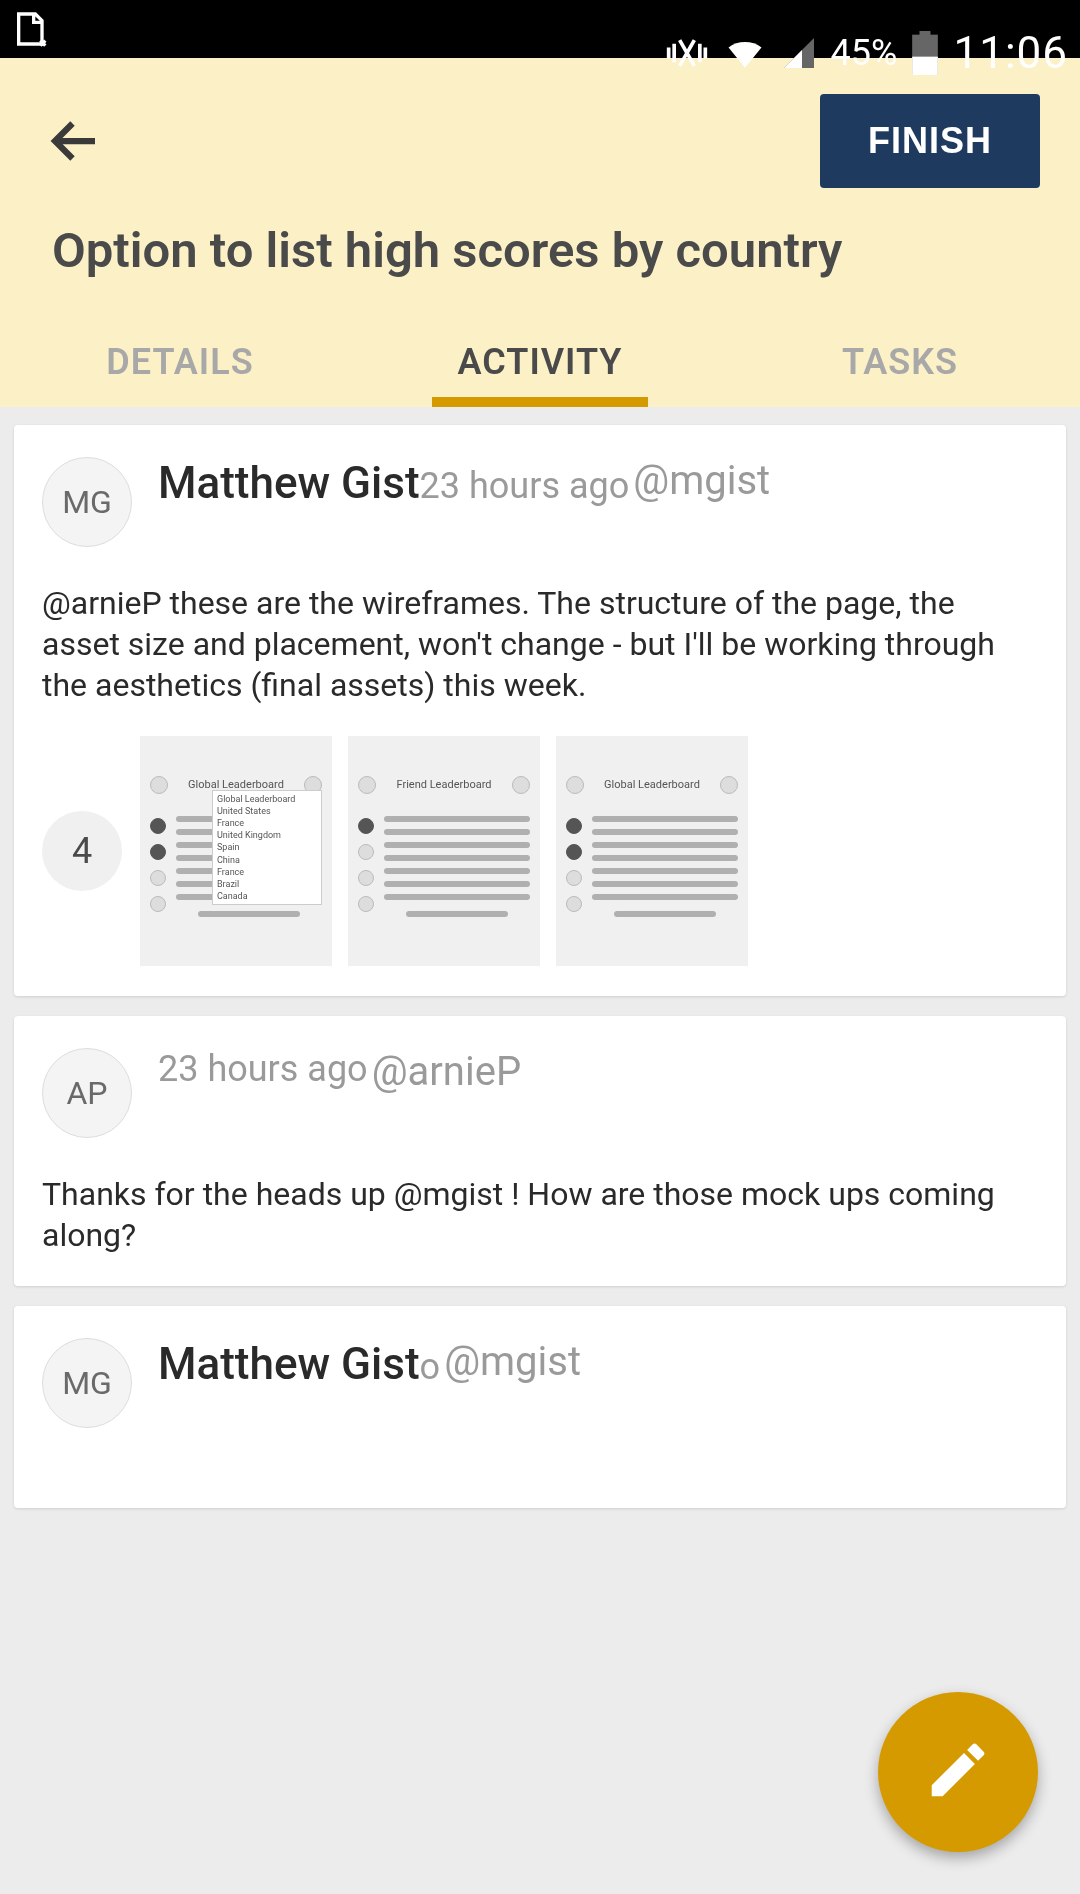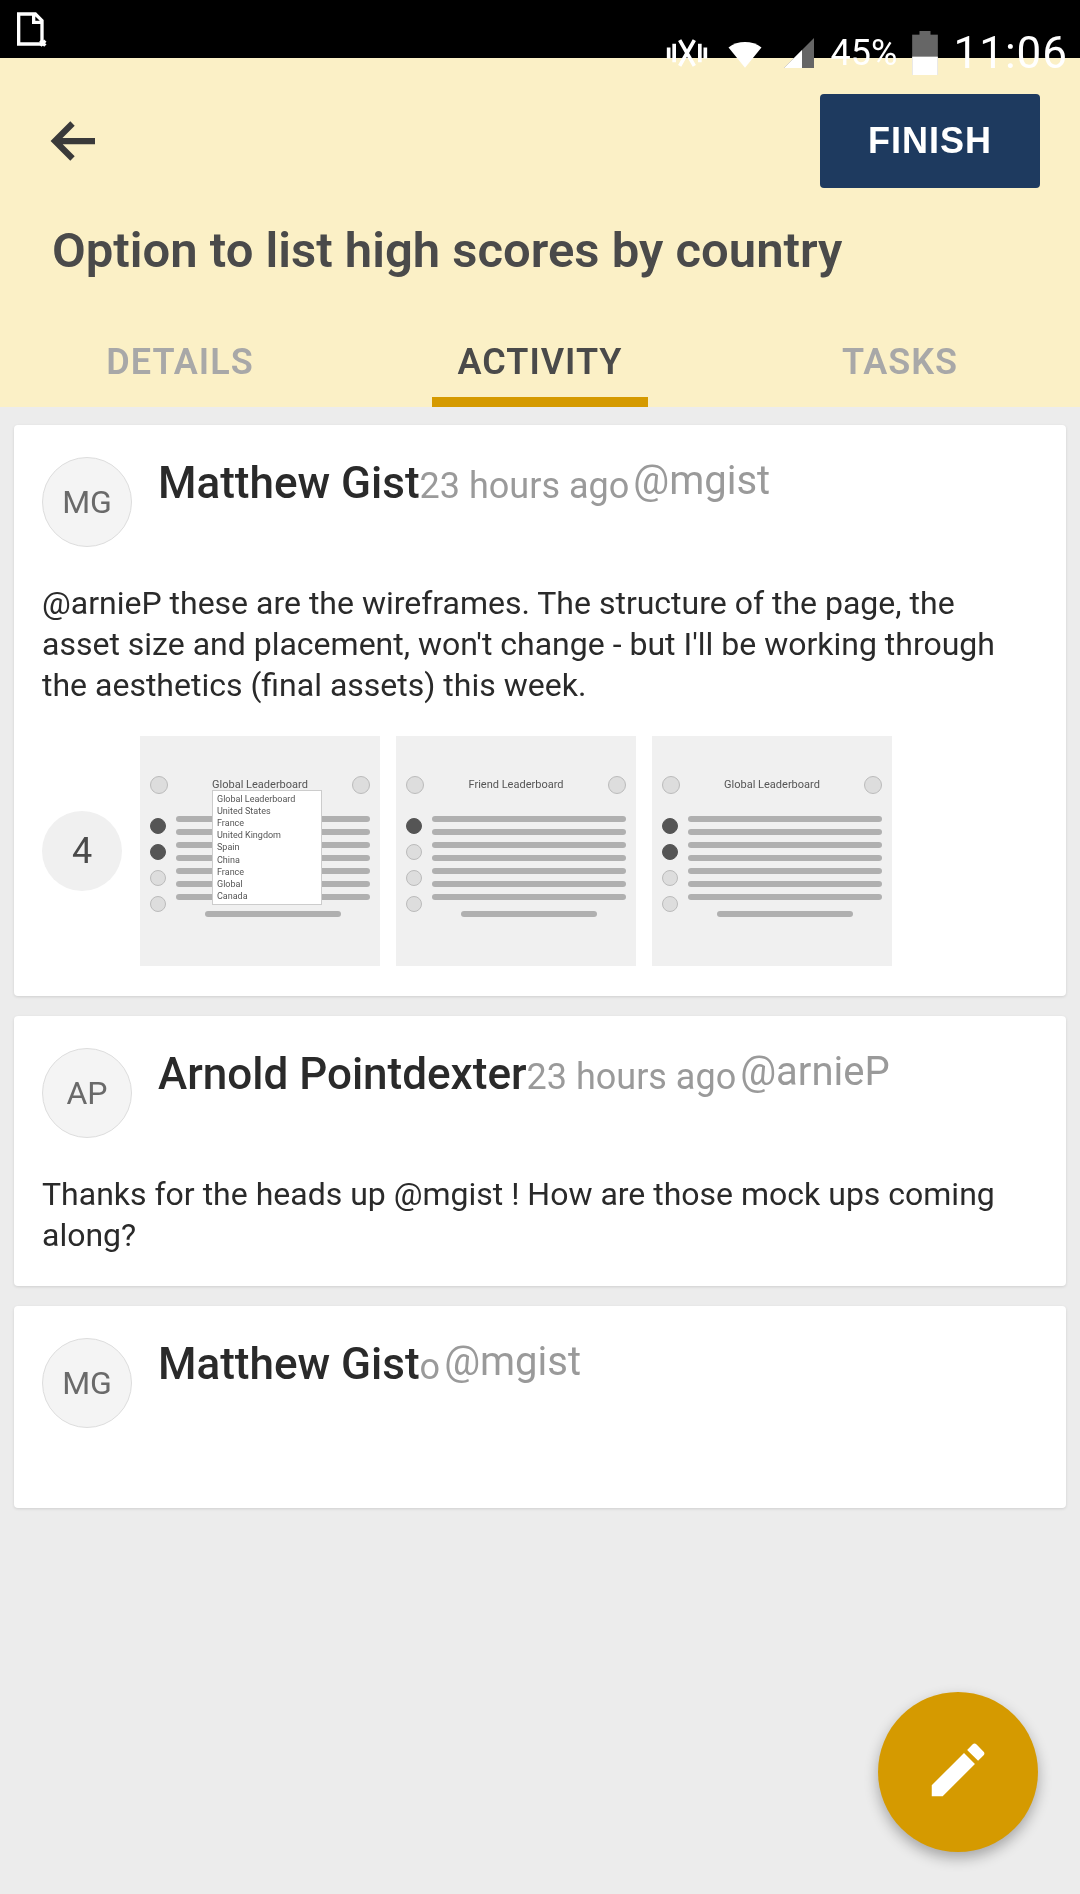--- a/index.html
+++ b/index.html
@@ -29,21 +29,21 @@
   .author-block { display: flex; flex-direction: row; gap: 4px; flex: 1; }
   .author-row { display: flex; align-items: baseline; justify-content: space-between; }
   .author-name { font-size: 44px; color: #2a2a2a; font-weight: 500; }
   .timestamp { font-size: 36px; color: #9a9a9a; }
   .author-handle { font-size: 40px; color: #9a9a9a; }
   .card-body { font-size: 32px; line-height: 1.28; color: #2a2a2a; padding-top: 36px; }
 
   .attachments { display: flex; align-items: center; gap: 18px; padding-top: 30px; }
   .attach-count { width: 80px; height: 80px; border-radius: 50%; background: #f0f0f0; display: flex; align-items: center; justify-content: center; font-size: 36px; color: #4a4a4a; flex-shrink: 0; }
   .thumbs { display: flex; gap: 16px; flex: 1; overflow: hidden; }
-  .thumb { width: 240px; height: 230px; background: #f0f0f0; flex-shrink: 0; position: relative; padding: 50px 10px 20px 10px; }
+  .thumb { width: 192px; height: 230px; background: #f0f0f0; flex-shrink: 0; position: relative; padding: 50px 10px 20px 10px; }
   .thumb .wf-top { position: absolute; top: 40px; left: 10px; right: 10px; display: flex; justify-content: center; align-items: center; }
   .thumb .wf-circ { width: 18px; height: 18px; border-radius: 50%; background: #ddd; border:1px solid #bbb; }
   .thumb .wf-title { font-size: 11px; color: #555; text-align: center; flex:1; white-space: nowrap; overflow: hidden; }
   .thumb .wf-body { position: absolute; top: 80px; left: 36px; right: 10px; bottom: 24px; display:flex; flex-direction:column; gap:7px; }
   .thumb .wf-line { height: 6px; background: #b0b0b0; border-radius: 3px; }
   .thumb .wf-line.end { width: 70%; align-self: center; margin-top:4px; }
   .thumb .wf-side { position:absolute; top:82px; left:10px; display:flex; flex-direction:column; gap:10px; }
   .thumb .wf-side .sc { width:16px; height:16px; border-radius:50%; background:#ddd; border:1px solid #bbb; }
   .thumb .wf-side .sc.dark { background:#555; border-color:#555; }
   .thumb .wf-dropdown { position:absolute; top:54px; left:72px; width:110px; background:#fff; border:1px solid #ccc; font-size:9px; color:#555; padding:2px 4px; line-height:1.35; }
@@ -152,21 +152,21 @@
               <div class="wf-line end"></div>
             </div>
           <div class="wf-dropdown">
             <div>Global Leaderboard</div>
             <div>United States</div>
             <div>France</div>
             <div>United Kingdom</div>
             <div>Spain</div>
             <div>China</div>
             <div>France</div>
-            <div>Global</div>
+            <div>Brazil</div>
             <div>Canada</div>
           </div>
         </div>
 
         <div class="thumb">
           <div class="wf-top">
               <span class="wf-circ"></span>
               <span class="wf-title">Friend Leaderboard</span>
               <span class="wf-circ"></span>
             </div>
@@ -213,21 +213,20 @@
         </div>
       </div>
     </div>
   </div>
 
   <div class="card">
     <div class="card-header">
       <div class="avatar">AP</div>
       <div class="author-block">
         <div class="author-row">
-          <span class="author-name">Arnold Pointdexter</span>
           <span class="timestamp">23 hours ago</span>
         </div>
         <span class="author-handle">@arnieP</span>
       </div>
     </div>
     <div class="card-body">Thanks for the heads up @mgist !  How are those mock ups coming along?</div>
   </div>
 
   <div class="card" style="padding-bottom:80px;">
     <div class="card-header">

